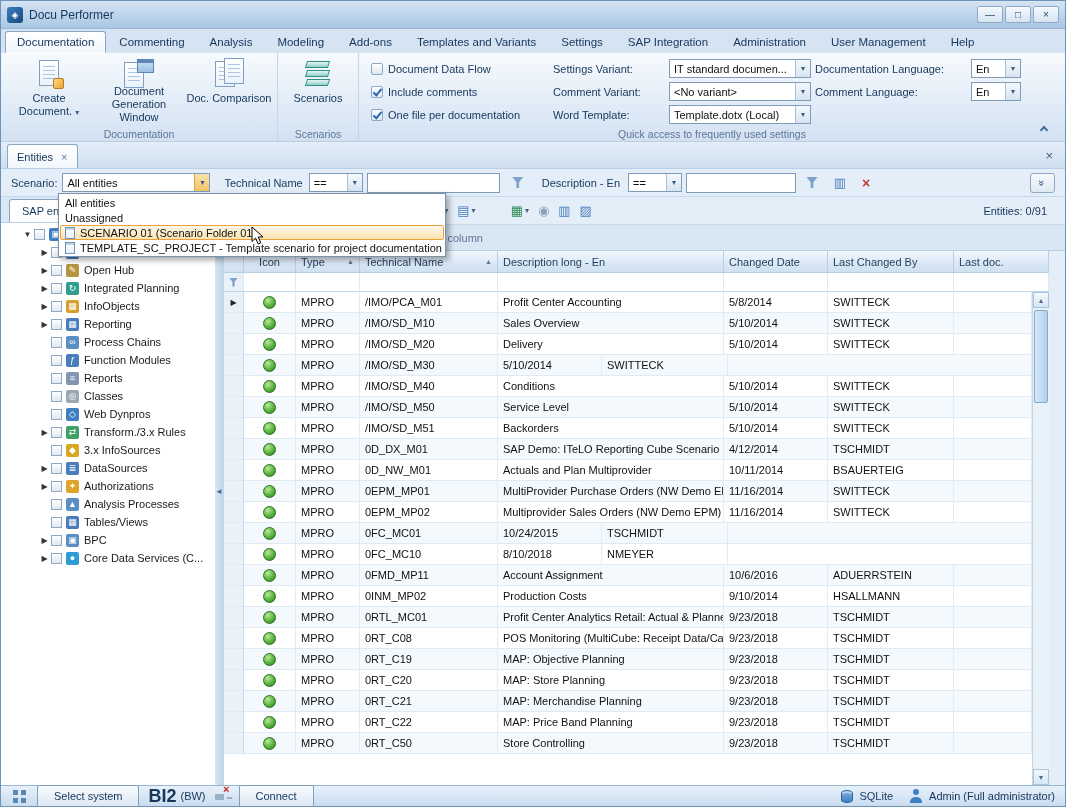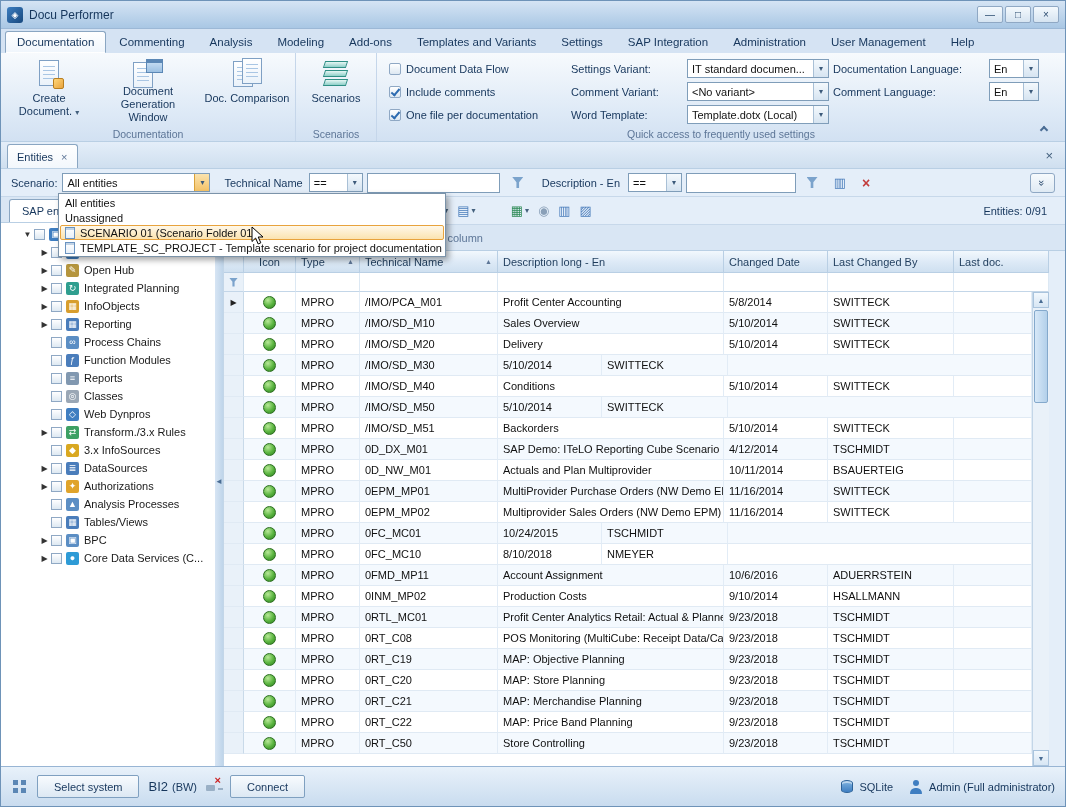--- a/index.html
+++ b/index.html
@@ -13,21 +13,21 @@
 .win-controls{margin-left:auto;display:flex;gap:2px}
 .win-btn{width:26px;height:17px;border:1px solid #8fa8c4;border-radius:2px;background:linear-gradient(#f4f9fd,#d6e4f1);display:flex;align-items:center;justify-content:center;font-size:10px;color:#2a4a6e}
 
 .ribbon-tabs{height:24px;background:#d5e3f3;display:flex;align-items:flex-end;padding:0 4px;gap:1px;flex:0 0 auto}
 .rtab{padding:4px 11px;color:#16365c;font-size:11.5px;border:1px solid transparent;border-radius:3px 3px 0 0;white-space:nowrap}
 .rtab.active{background:linear-gradient(#ffffff,#f0f6fc);border-color:#8aa6c2;border-bottom-color:transparent}
 
 .ribbon-body{height:89px;background:linear-gradient(#f7fafd,#dde9f6 70%,#d2e1f2);border-bottom:1px solid #b9cfe4;display:flex;position:relative;flex:0 0 auto}
 .rgroup{position:relative;height:100%;padding:1px 4px 1px;border-right:1px solid #c5d6ea}
 .rgroup-label{position:absolute;bottom:1px;left:0;right:0;text-align:center;color:#5d7697;font-size:10.5px}
-.bigrow{display:flex;gap:11px}
+.bigrow{display:flex;gap:2px}
 .big-btn{width:88px;height:70px;display:flex;flex-direction:column;align-items:center;padding-top:2px;border-radius:3px;text-align:center;color:#16365c}
 .big-btn .blbl{line-height:13px;font-size:11px}
 .ddm{font-size:8px;color:#44617e}
 .bicon{position:relative;width:32px;height:33px;margin:1px auto 2px}
 .pg{position:absolute;width:20px;height:26px;border:1px solid #7fa0c4;background:linear-gradient(#ffffff,#eaf2fa)}
 .pg::after{content:"";position:absolute;left:3px;right:3px;top:5px;height:15px;background:repeating-linear-gradient(180deg,#a9c6e4 0,#a9c6e4 1px,transparent 1px,transparent 4px)}
 .ic-create .pg{left:6px;top:3px}
 .badge{position:absolute;right:1px;bottom:1px;width:11px;height:11px;background:linear-gradient(135deg,#ffd77a,#e8a33d);border:1px solid #b97f1f;border-radius:2px}
 .ic-window .pg{left:1px;top:5px}
 .frame{position:absolute;right:1px;top:2px;width:17px;height:14px;border:1px solid #5b87b5;background:linear-gradient(#cfe3f6,#9cc0e2);box-shadow:inset 0 3px 0 #5b87b5}
@@ -108,24 +108,24 @@
 .c5{width:104px;flex:0 0 auto}
 .c6{width:126px;flex:0 0 auto}
 .c7{flex:1}
 .tc.c0{background:#e9f1f9;border-right:1px solid #c9dae9;font-size:8px;color:#222}
 .mpro-icon{width:13px;height:13px;border-radius:50%;background:radial-gradient(circle at 35% 30%,#b9e998,#58b33e 55%,#2f7d22);border:1px solid #2a6e1e}
 .vscroll{position:absolute;top:41px;right:0;bottom:0;width:17px;background:#e9f1f9;border-left:1px solid #c3d6e8}
 .vs-btn{height:16px;background:linear-gradient(#f2f8fd,#d7e6f4);border:1px solid #aac4dd;display:flex;align-items:center;justify-content:center;font-size:7px;color:#4a6d94}
 .vs-btn.bottom{position:absolute;bottom:0;left:0;right:0}
 .vs-thumb{position:absolute;top:18px;left:1px;right:1px;height:93px;background:linear-gradient(90deg,#d7e8f8,#b3d0ea);border:1px solid #84a9cc;border-radius:2px}
 
-.statusbar{height:40px;background:linear-gradient(#e8f1fa,#c9dcef);border-top:1px solid #98b5d4;display:flex;align-items:center;padding:0 10px;gap:9px;flex:0 0 auto;color:#16365c}
+.statusbar{height:21px;background:linear-gradient(#e8f1fa,#c9dcef);border-top:1px solid #98b5d4;display:flex;align-items:center;padding:0 10px;gap:9px;flex:0 0 auto;color:#16365c}
 .apps-icon{width:5px;height:5px;background:#5b87b5;box-shadow:8px 0 #5b87b5,0 8px #5b87b5,8px 8px #5b87b5;margin:-6px 10px 2px 2px}
 .sbtn{height:23px;padding:0 16px;border:1px solid #7fa0c0;border-radius:2px;background:linear-gradient(#f8fbfe,#dce8f3);display:flex;align-items:center}
-.sys-name{font-weight:normal;font-size:13px}
+.sys-name{font-weight:bold;font-size:18px}
 .plug{position:relative;width:15px;height:14px}
 .plug::before{content:"";position:absolute;left:0;top:5px;width:9px;height:6px;background:#9ab0c6;border-radius:1px;box-shadow:10px 1px 0 -2px #9ab0c6}
 .plug::after{content:"×";position:absolute;right:0;top:-6px;color:#cc2222;font-weight:bold;font-size:11px}
 .sb-right{margin-left:auto;display:flex;align-items:center;gap:6px}
 .db-icon{width:12px;height:13px;background:linear-gradient(#7fb3e0,#3f7ec1);border:1px solid #2d6298;border-radius:6px/3px;box-shadow:inset 0 2px 0 rgba(255,255,255,.5)}
 .person-icon{position:relative;width:14px;height:14px;margin-left:10px}
 .person-icon::before{content:"";position:absolute;top:0;left:4px;width:6px;height:6px;border-radius:50%;background:#3f7ec1}
 .person-icon::after{content:"";position:absolute;bottom:0;left:1px;width:12px;height:6px;border-radius:6px 6px 1px 1px;background:#3f7ec1}
 
 .overlay{position:absolute;left:57px;top:192px;width:388px;background:#fff;border:1px solid #7b93a9;box-shadow:3px 3px 6px rgba(0,0,0,.35);z-index:50;padding:1px}
@@ -627,20 +627,21 @@
               <div class="tc c7"></div>
             </div>
 
             <div class="gr">
               <div class="tc c0"></div>
               <div class="tc c1">
                 <span class="mpro-icon"></span>
               </div>
               <div class="tc c2">MPRO</div>
               <div class="tc c3">/IMO/SD_M50</div>
+              <div class="tc c4">Service Level</div>
               <div class="tc c5">5/10/2014</div>
               <div class="tc c6">SWITTECK</div>
               <div class="tc c7"></div>
             </div>
 
             <div class="gr">
               <div class="tc c0"></div>
               <div class="tc c1">
                 <span class="mpro-icon"></span>
               </div>

